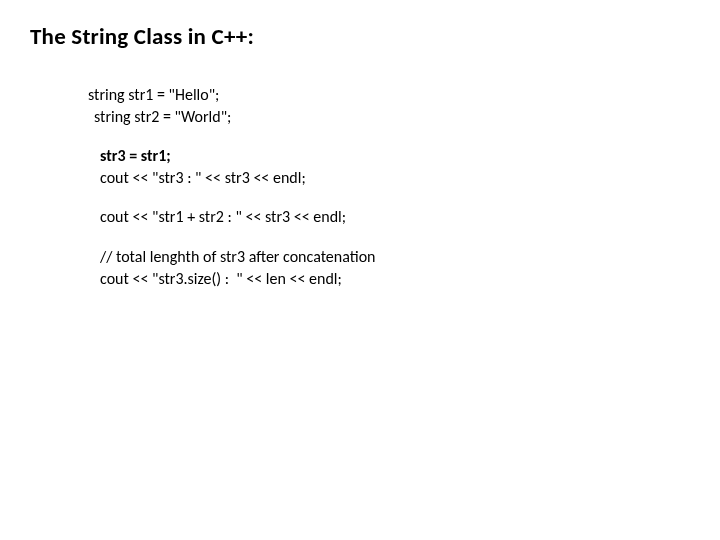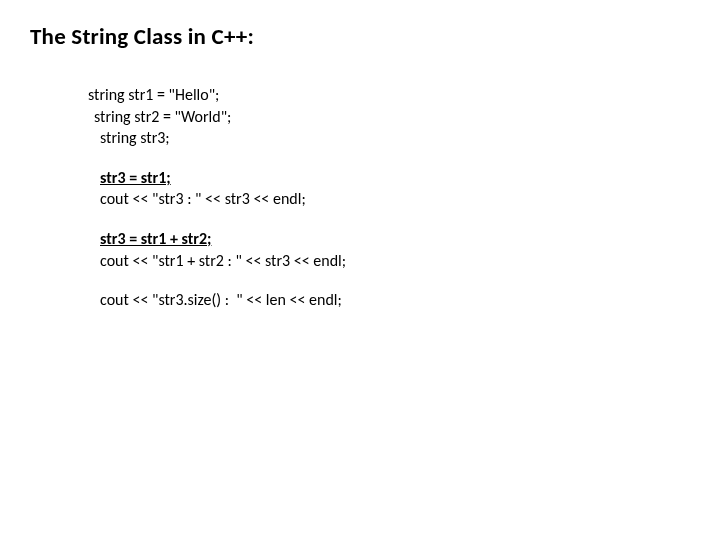--- a/index.html
+++ b/index.html
@@ -24,41 +24,40 @@
     margin-left: 58px;
     font-size: 16px;
     line-height: 1.35;
   }
   .codeblock .line {
     white-space: pre;
   }
   .indent1 { padding-left: 6px; }
   .indent2 { padding-left: 12px; }
   .bold { font-weight: 700; }
-  .underline { text-decoration: underline; }
+  .underline { }
   .gap { height: 18px; }
 </style>
 </head>
 <body>
 
 <div class="page">
   <div class="title">The String Class in C++:</div>
 
   <div class="codeblock">
     <div class="line">string str1 = "Hello";</div>
     <div class="line indent1">string str2 = "World";</div>
-    <div class="line indent2">string str3;</div>
 
     <div class="gap"></div>
 
     <div class="line indent2 bold underline">str3 = str1;</div>
     <div class="line indent2">cout &lt;&lt; "str3 : " &lt;&lt; str3 &lt;&lt; endl;</div>
 
     <div class="gap"></div>
 
-    <div class="line indent2 bold underline">str3 = str1 + str2;</div>
     <div class="line indent2">cout &lt;&lt; "str1 + str2 : " &lt;&lt; str3 &lt;&lt; endl;</div>
 
     <div class="gap"></div>
 
+    <div class="line indent2">// total lenghth of str3 after concatenation</div>
     <div class="line indent2">cout &lt;&lt; "str3.size() :  " &lt;&lt; len &lt;&lt; endl;</div>
   </div>
 </div>
 
 </body></html>

